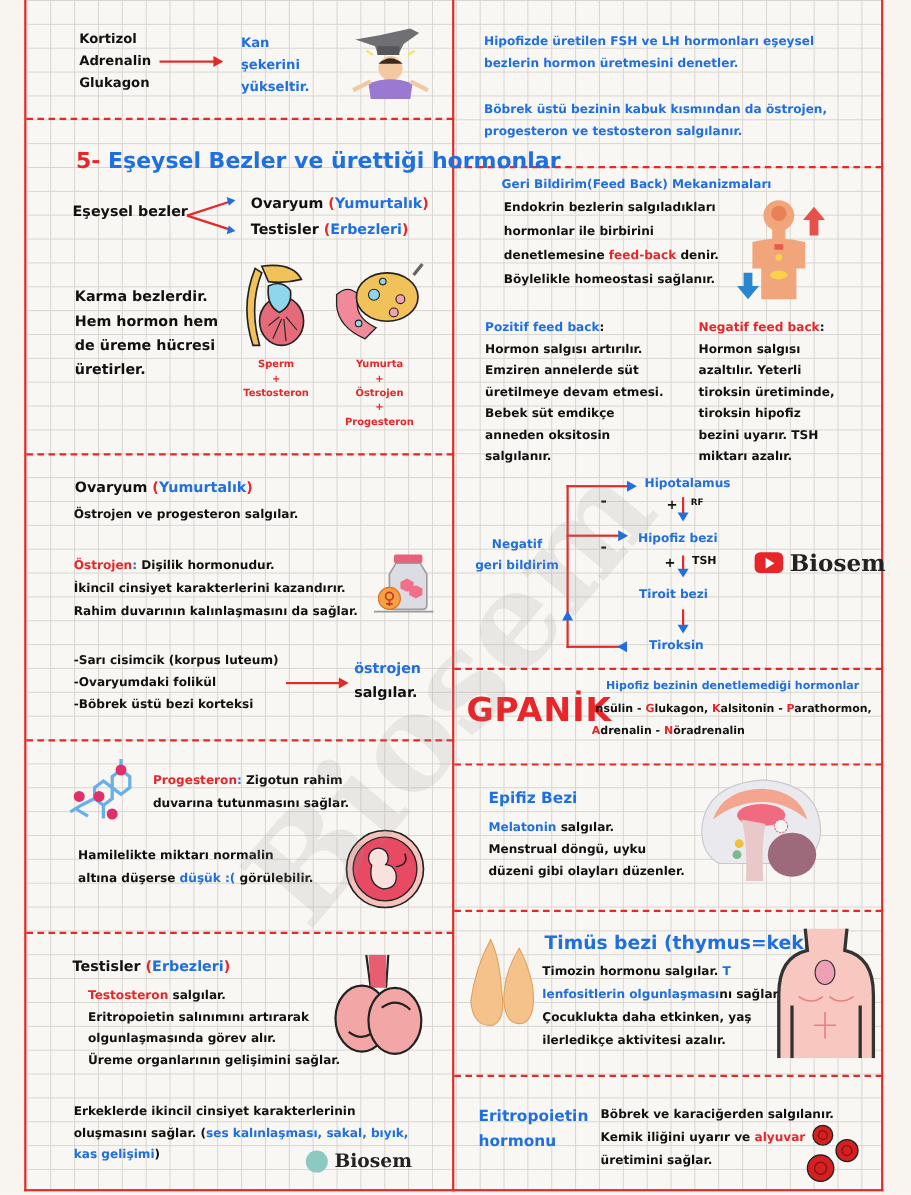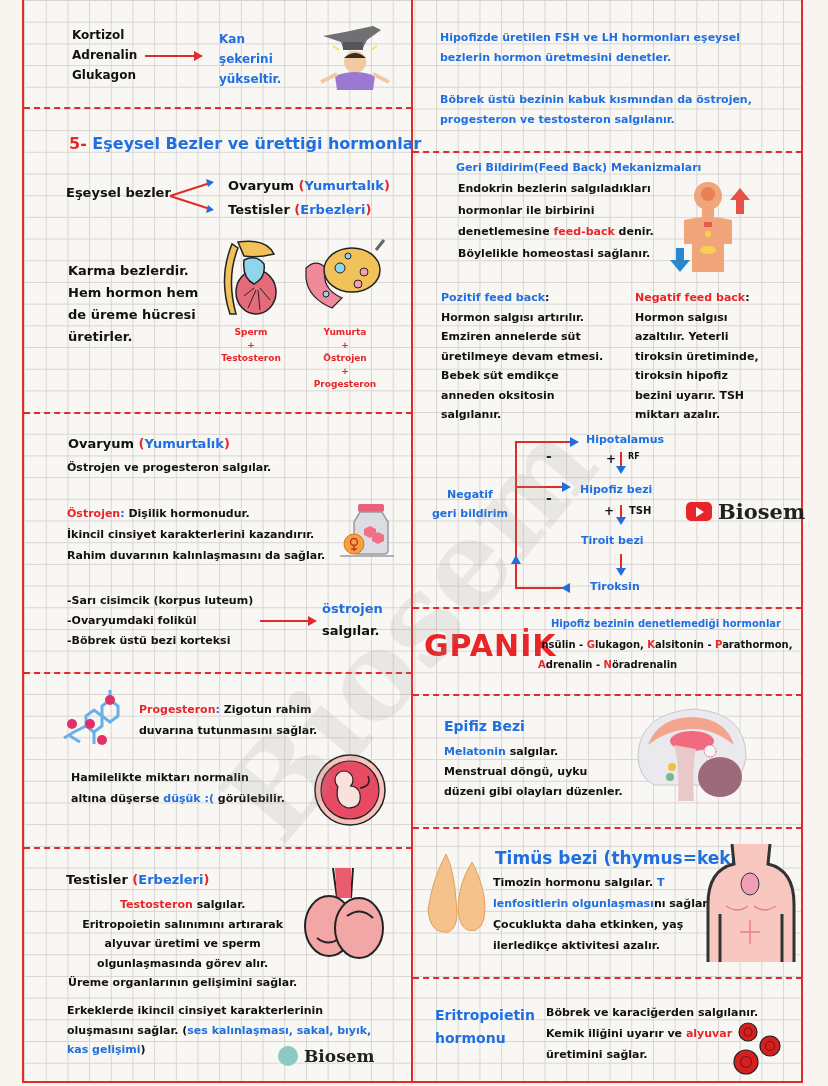--- a/index.html
+++ b/index.html
@@ -84,21 +84,21 @@
     <rect x="28" y="28" width="20" height="8" fill="#55555a"></rect>
     <circle cx="40" cy="48" r="11" fill="#f2c9a0"></circle>
     <path d="M29 44 Q40 34 51 44" fill="#3b2a1e"></path>
     <path d="M20 62 Q40 54 60 62 L58 76 L22 76 Z" fill="#9a7ad0"></path>
     <path d="M6 68 L22 60" stroke="#f2c9a0" stroke-width="4"></path>
     <path d="M74 68 L58 60" stroke="#f2c9a0" stroke-width="4"></path>
     <path d="M24 36 L18 32 M56 36 L62 32" stroke="#f5e36a" stroke-width="2"></path>
   </svg>
 </div>
 
-<div class="abs b" style="left:69px; top:134px; font-size:16px;">
+<div class="abs b" style="left:69px; top:134px; font-size:20px;">
   <span class="red">5-</span>
   <span class="blue">Eşeysel Bezler ve ürettiği hormonlar</span>
 </div>
 <div class="abs b" style="left:66px; top:185px; font-size:13px;">Eşeysel bezler</div>
 <svg class="abs" style="left:168px; top:178px;" width="50" height="36" viewBox="0 0 50 36">
   <path d="M2 18 L42 5" stroke="#e12a2a" stroke-width="2" fill="none"></path>
   <path d="M2 18 L42 31" stroke="#e12a2a" stroke-width="2" fill="none"></path>
   <path d="M38 1 L46 4 L40 9 Z" fill="#1f6fe0"></path>
   <path d="M40 27 L46 32 L38 35 Z" fill="#1f6fe0"></path>
 </svg>
@@ -206,24 +206,23 @@
     <circle cx="38" cy="38" r="29" fill="#e74a62" stroke="#222" stroke-width="1.2"></circle>
     <circle cx="32" cy="28" r="9" fill="#f9e2de" stroke="#222" stroke-width="1.2"></circle>
     <path d="M26 34 Q22 52 36 56 Q50 56 48 42 Q46 34 38 34" fill="#f9e2de" stroke="#222" stroke-width="1.2"></path>
     <path d="M48 36 Q60 34 56 24" stroke="#222" stroke-width="1.5" fill="none"></path>
   </svg>
 </div>
 
 <div class="abs b" style="left:66px; top:872px; font-size:13px;">
   <span>Testisler</span> <span class="red">(</span><span class="blue">Erbezleri</span><span class="red">)</span>
 </div>
-<div class="abs t11 b" style="left:68px; top:895px; line-height:19.6px;text-align:center;">
+<div class="abs t11 b" style="left:80px; top:895px; line-height:19.6px;">
   <div><span class="red">Testosteron</span><span> salgılar.</span></div>
   <div>Eritropoietin salınımını artırarak</div>
-  <div>alyuvar üretimi ve sperm</div>
   <div>olgunlaşmasında görev alır.</div>
   <div>Üreme organlarının gelişimini sağlar.</div>
 </div>
 <div class="abs t11 b" style="left:67px; top:1001px; line-height:19.6px;">
   <div>Erkeklerde ikincil cinsiyet karakterlerinin</div>
   <div><span>oluşmasını sağlar. (</span><span class="blue">ses kalınlaşması, sakal, bıyık,</span></div>
   <div><span class="blue">kas gelişimi</span><span>)</span></div>
 </div>
 <div class="abs" style="left:303px; top:868px; width:84px; height:96px;">
   <svg width="84" height="96" viewBox="0 0 84 96">

